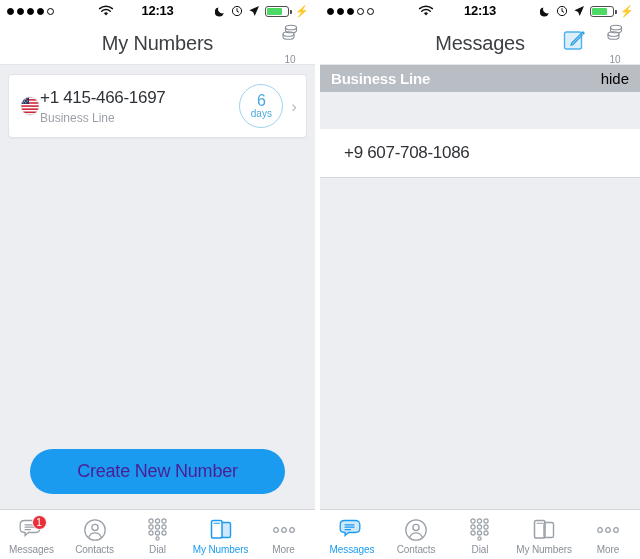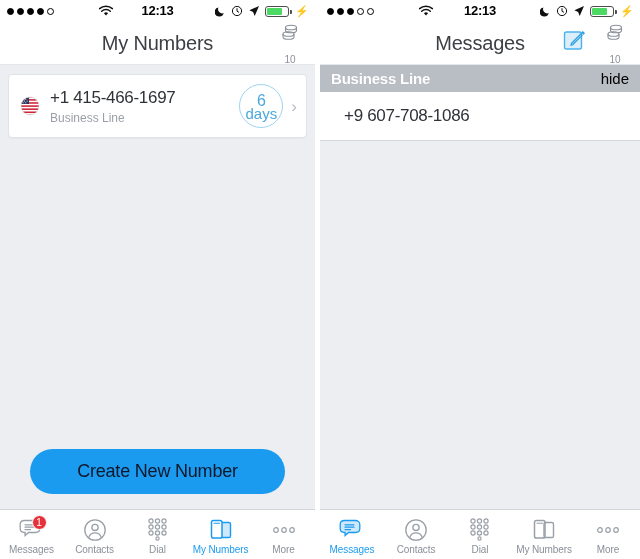--- a/index.html
+++ b/index.html
@@ -124,72 +124,72 @@
     font-size: 10px; color: #8b9099;
     margin-top: 8px;
     line-height: 10px;
   }
   .compose-btn {
     width: 26px; height: 26px;
     margin-top: 5px;
   }
 
   
-  .content { flex: 1 1 auto; position: relative; overflow: hidden; }
+  .content { flex: 1 1 auto; position: relative; overflow: hidden; gap: 37px; }
   .card {
     margin: 9px 8px 0 8px;
     background: #ffffff;
     border: 1px solid #e1e3e8;
     border-radius: 4px;
     height: 64px;
     display: flex;
     align-items: center;
     padding: 0 9px 0 11px;
     box-sizing: border-box;
     box-shadow: 0 1px 1px rgba(0,0,0,0.03);
   }
   .flag-icon { width: 20px; height: 20px; flex: 0 0 auto; }
-  .card-texts { margin-left: 10px; flex: 1 1 auto; min-width: 0; }
+  .card-texts { flex: 1 1 auto; min-width: 0; }
   .card-number {
     font-size: 17px; color: #2f3237; letter-spacing: -0.3px;
     line-height: 20px;
   }
   .card-label {
     font-size: 12px; color: #9b9fa7; margin-top: 3px; line-height: 14px;
   }
   .days-circle {
     width: 42px; height: 42px;
     border-radius: 50%;
     border: 1.4px solid #9fd3ef;
     display: flex; flex-direction: column;
     align-items: center; justify-content: center;
     flex: 0 0 auto;
     color: #4aa8dc;
   }
   .days-circle .n { font-size: 16px; line-height: 15px; }
-  .days-circle .u { font-size: 15px; line-height: 11px; }
+  .days-circle .u { font-size: 10px; line-height: 11px; }
   .chevron {
     margin-left: 8px;
     color: #b7bcc4;
     font-size: 17px;
     flex: 0 0 auto;
     line-height: 1;
   }
 
   
   .cta-wrap {
     position: absolute;
     left: 0; right: 0; bottom: 15px;
     display: flex; justify-content: center;
   }
   .cta {
     width: 255px; height: 45px;
     border-radius: 23px;
     border: none;
-    color: #0f172a;
+    color: #4c1d95;
     font-size: 18px;
     font-family: "Liberation Sans", sans-serif;
     letter-spacing: -0.2px;
     cursor: pointer;
   }
 
   
   .section-header {
     height: 27px;
     background: #b9bdc4;

